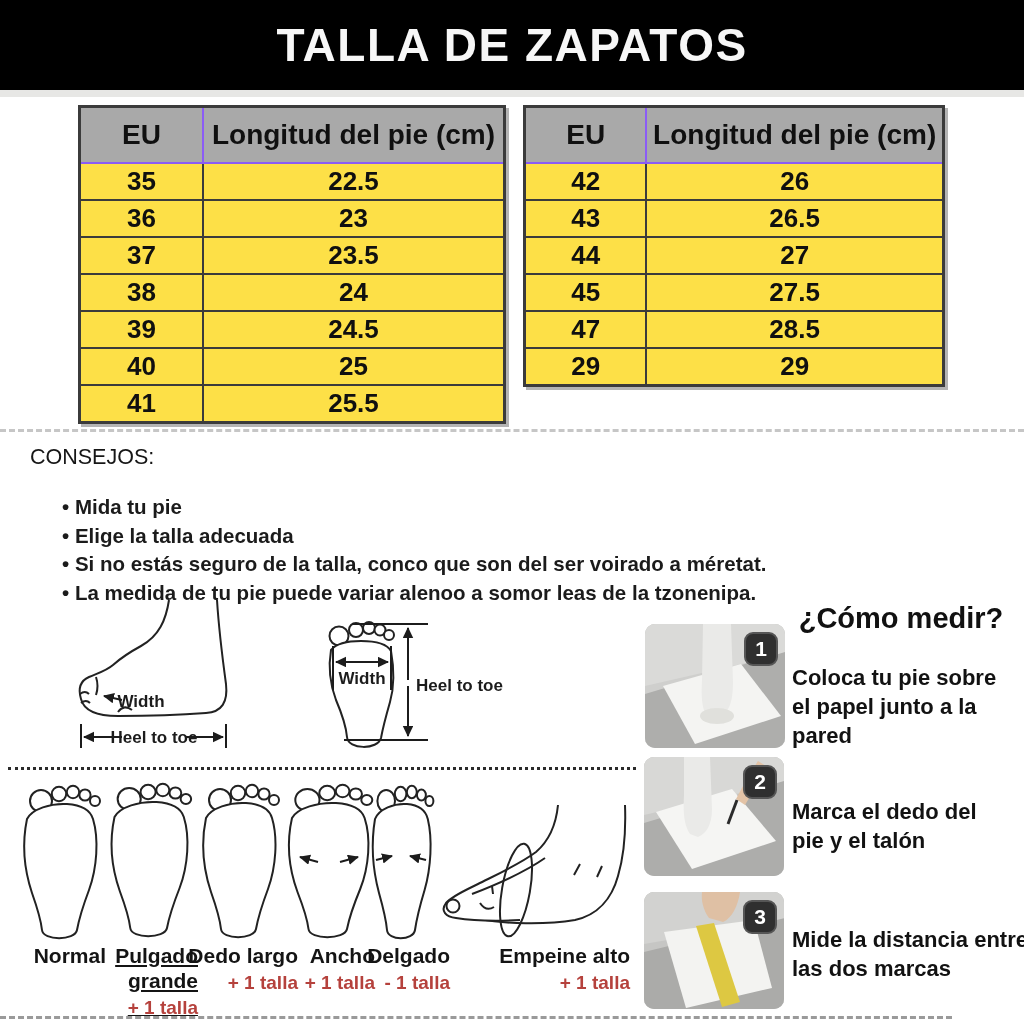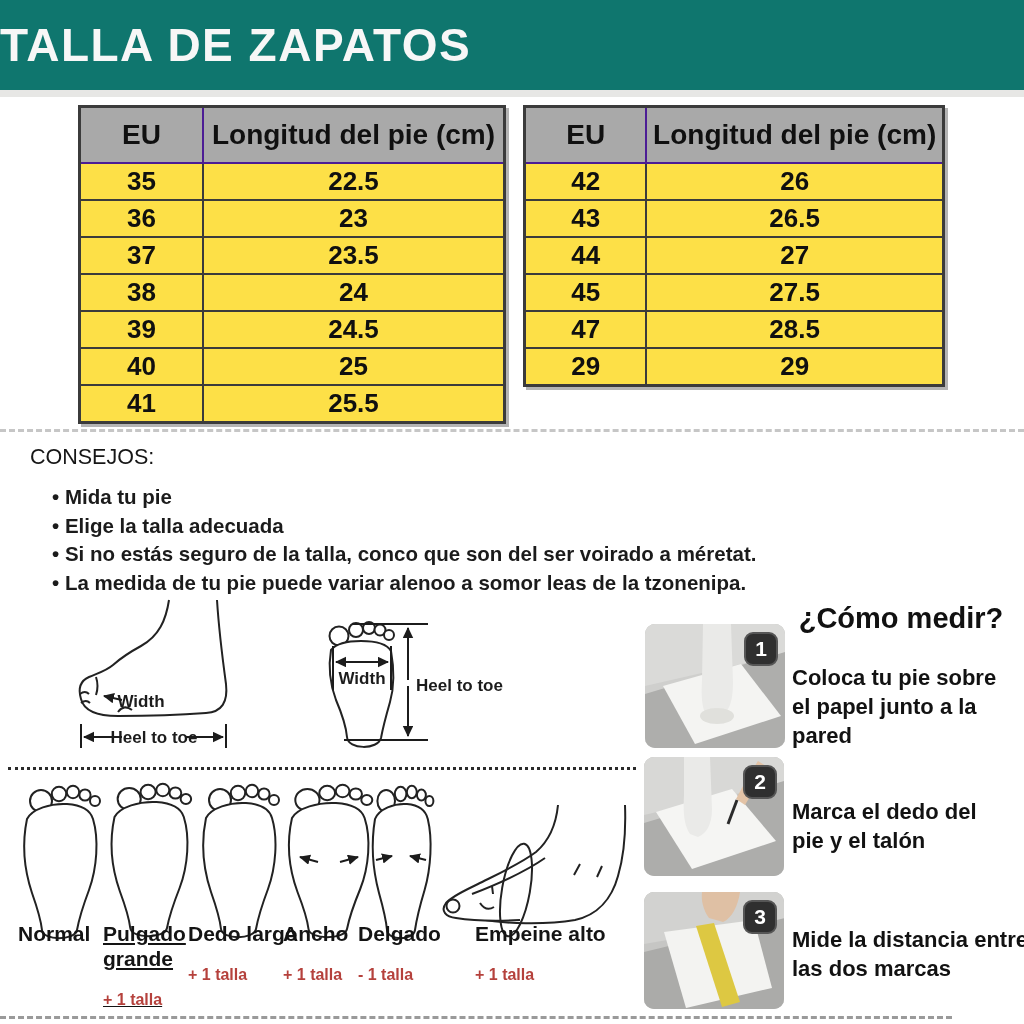--- a/index.html
+++ b/index.html
@@ -1,61 +1,61 @@
 <!DOCTYPE html>
 <html><head>
 <meta charset="utf-8">
 <style>
   html,body{margin:0;padding:0;background:#fff;}
   .stage{position:relative;width:1024px;height:1024px;overflow:hidden;background:#ffffff;
          font-family:"Liberation Sans",sans-serif;color:#141414;}
 
   
-  .banner{position:absolute;top:0;left:0;width:1024px;height:90px;background:#0f766e;
-          border-bottom:7px solid #e7e7e5;display:flex;align-items:center;justify-content:flex-start;}
+  .banner{position:absolute;top:0;left:0;width:1024px;height:90px;background:#000000;
+          border-bottom:7px solid #e7e7e5;display:flex;align-items:center;justify-content:center;}
   .banner-title{color:#f7f7f7;font-size:46px;font-weight:700;letter-spacing:1.5px;}
 
   
   table.size-table{position:absolute;top:105px;border-collapse:collapse;
                    border:3px solid #3b3b3b;box-shadow:3px 3px 0 rgba(40,40,40,.35);
                    table-layout:fixed;}
   table.size-table.tl{left:78px;width:428px;}
   table.size-table.tr{left:523px;width:422px;}
   .size-table th{background:#a9a9a9;color:#101010;font-size:28px;font-weight:700;
-                 height:52px;border:2px solid #4c1d95;text-align:center;}
+                 height:52px;border:2px solid #8b5cf6;text-align:center;}
   .size-table td{font-size:26px;font-weight:600;height:33px;border:2px solid #3b3b3b;
                  text-align:center;background:#fde047;color:#101010;}
   .size-table .eu{width:28%;}
   .size-table td.eu{background:#fde047;}
 
   
   .dashed-divider{position:absolute;top:429px;left:0;width:1024px;height:0;
                   border-top:3px dashed #c6c6c6;}
   .dotted-sep{position:absolute;top:767px;left:8px;width:628px;height:0;
               border-top:3px dotted #2b2b2b;}
   .bottom-dashed{position:absolute;top:1016px;left:0;width:952px;height:0;
                  border-top:3px dashed #9a9a9a;}
 
   
   .tips-heading{position:absolute;left:30px;top:445px;font-size:21.5px;font-weight:400;color:#161616;}
-  .tips-list{position:absolute;left:46px;top:477px;margin:6px;padding:0;list-style:none;}
+  .tips-list{position:absolute;left:46px;top:477px;margin:16px;padding:0;list-style:none;}
   .tips-list li{font-size:20.5px;font-weight:600;line-height:28.5px;color:#1b1b1b;}
   .tips-list li::before{content:"• ";}
 
   
   svg text{font-family:"Liberation Sans",sans-serif;}
   .dim-label{font-size:17px;font-weight:700;fill:#1c1c1c;}
   .line-art{fill:#ffffff;stroke:#222222;stroke-width:2;}
   .stroke-only{fill:none;stroke:#222222;stroke-width:2;}
   .dim-line{stroke:#1c1c1c;stroke-width:2;fill:none;}
 
   
-  .ft-col{position:absolute;top:921px;text-align:left;}
+  .ft-col{position:absolute;top:943px;text-align:right;}
   .ft-name{font-size:21px;font-weight:700;line-height:25px;color:#141414;}
-  .ft-adjust{font-size:16px;font-weight:700;margin-top:20px;color:#b5413c;}
+  .ft-adjust{font-size:19px;font-weight:700;margin-top:4px;color:#b5413c;}
   .ft-normal{left:18px;width:88px;}
   .ft-pulgado{left:103px;width:95px;text-decoration:underline;}
   .ft-dedo{left:188px;width:110px;}
   .ft-ancho{left:283px;width:92px;}
   .ft-delgado{left:358px;width:92px;}
   .ft-empeine{left:475px;width:155px;}
 
   
   .howto-title{position:absolute;left:770px;top:602px;width:262px;text-align:center;
                font-size:29px;font-weight:700;color:#111;}

